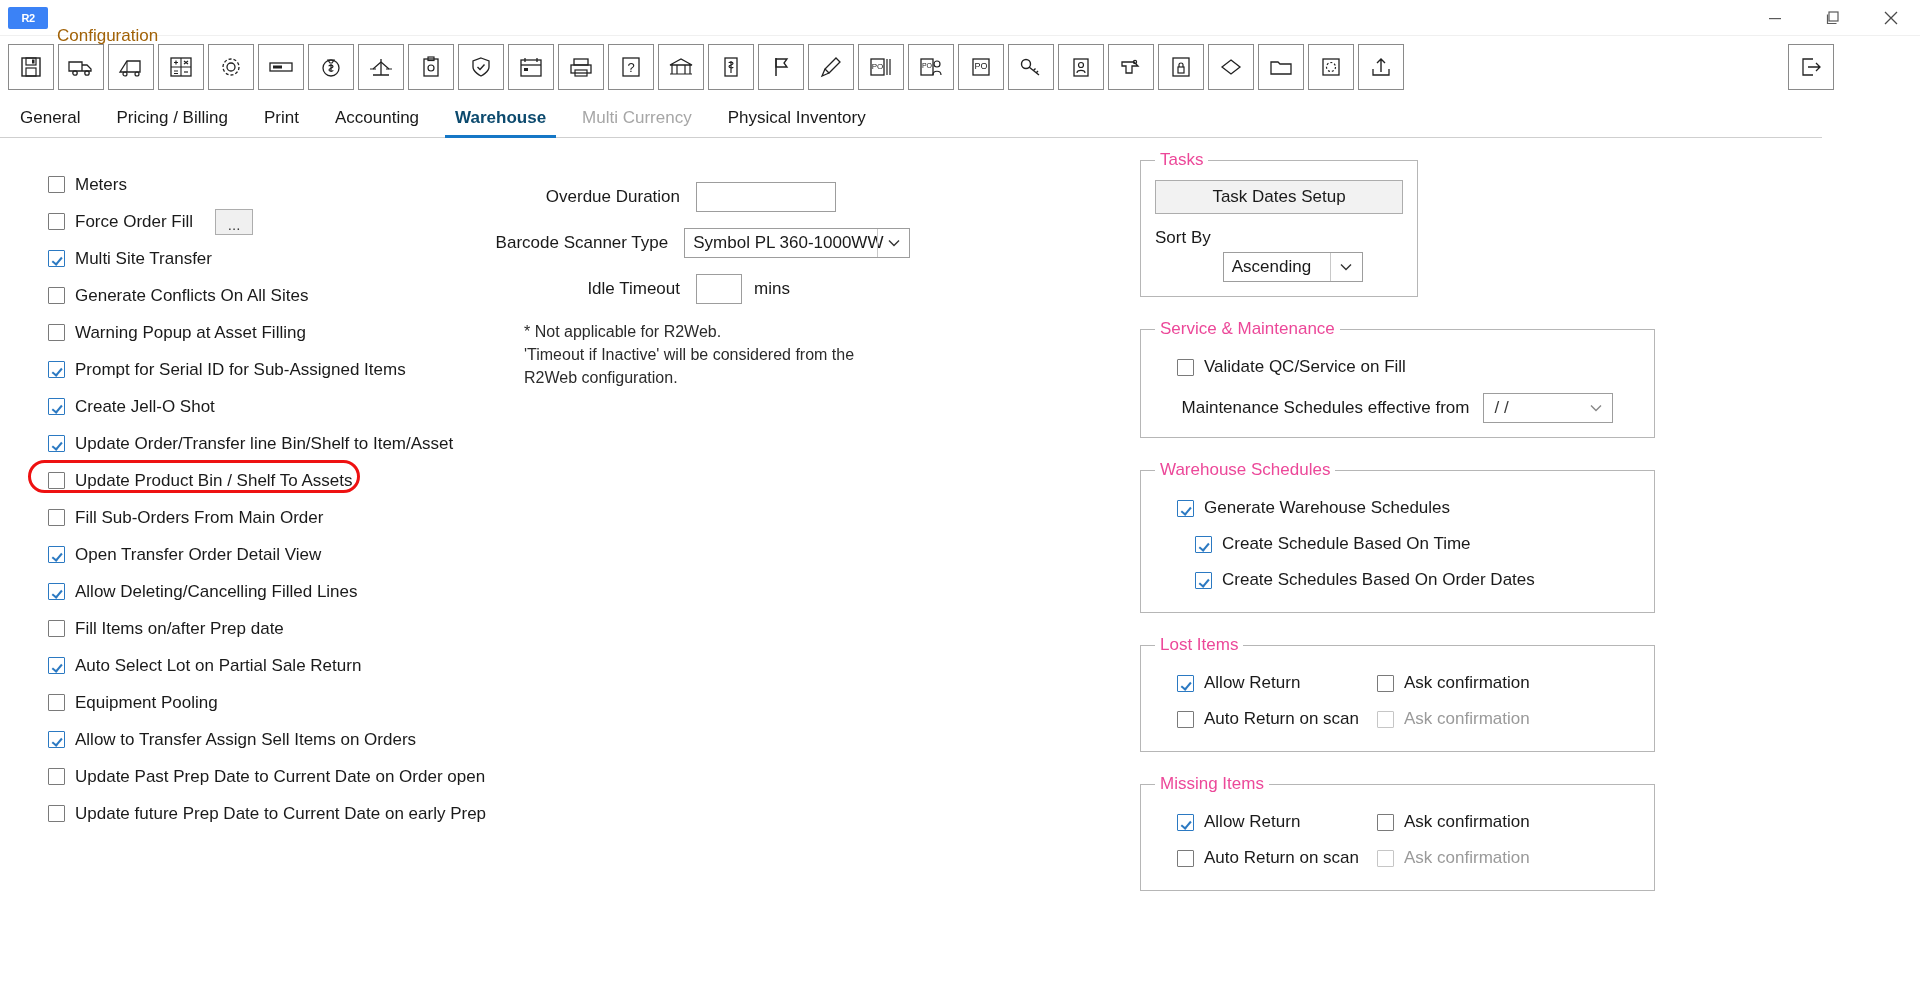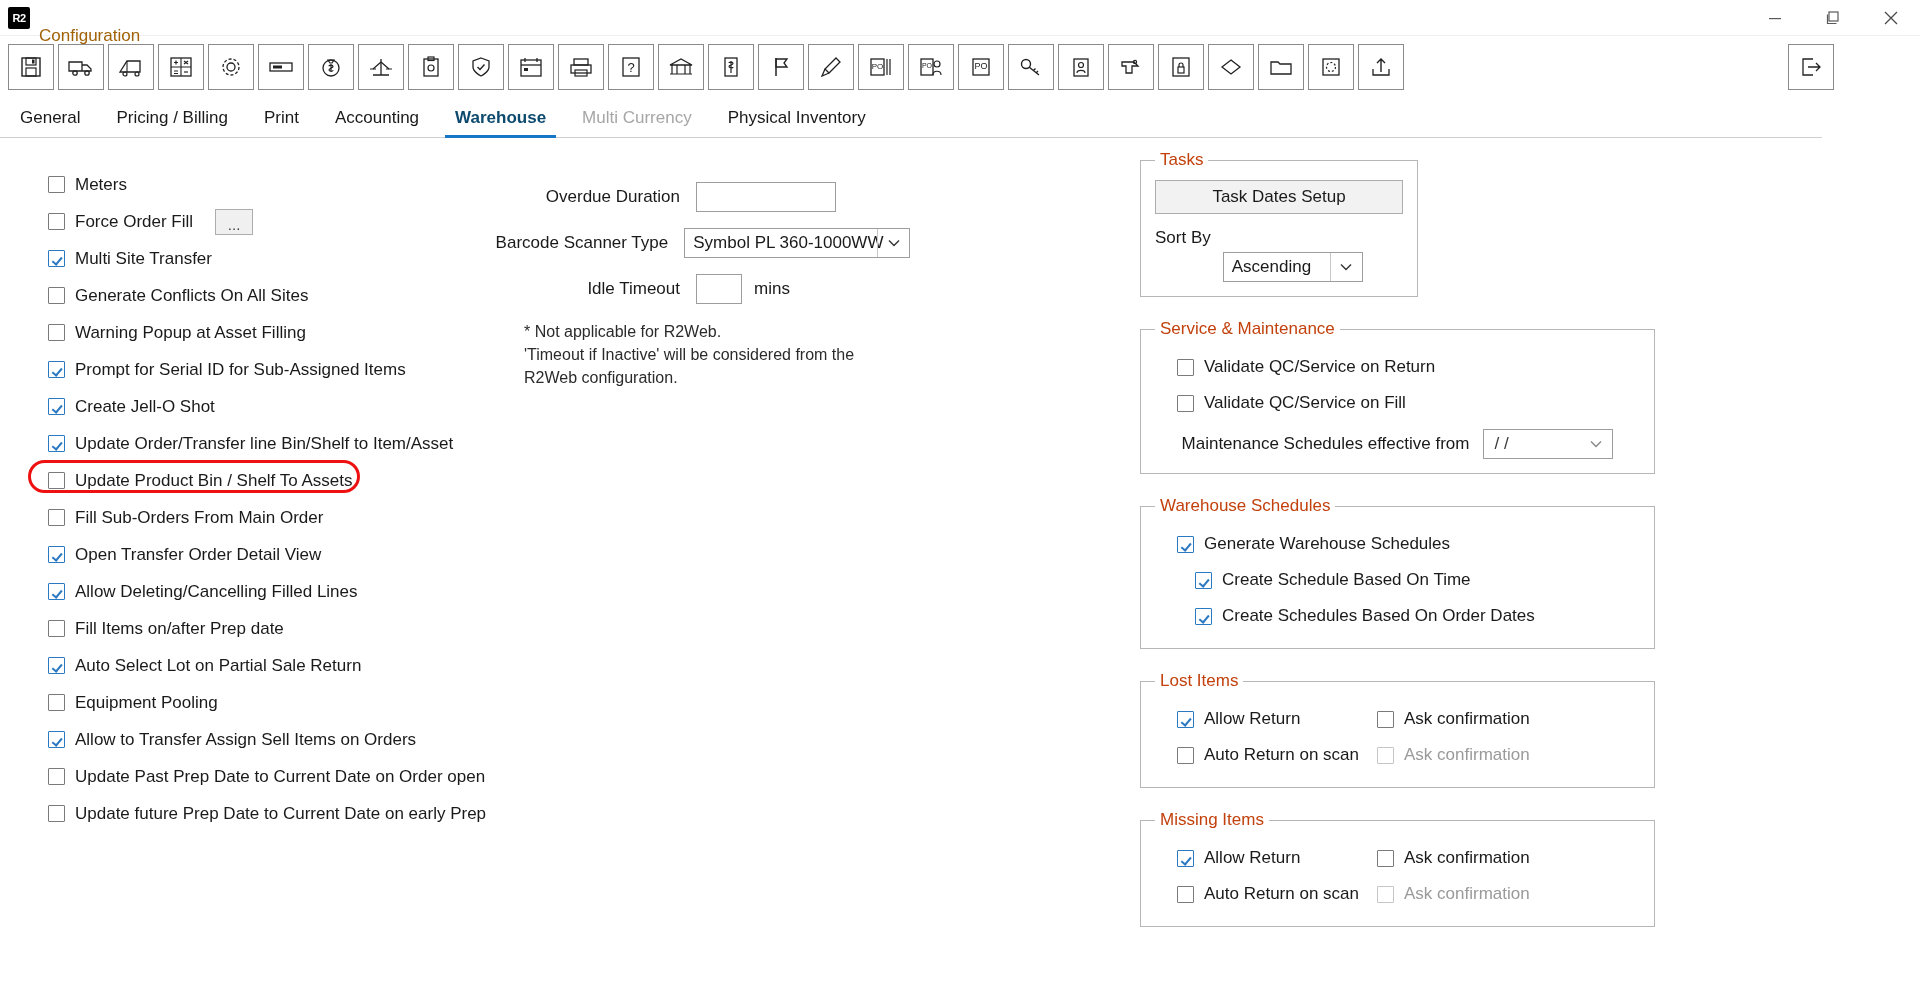--- a/index.html
+++ b/index.html
@@ -17,23 +17,23 @@
   
   .titlebar {
     height: 36px;
     display: flex;
     align-items: center;
     background: #ffffff;
     border-bottom: 1px solid #f0f0f0;
     position: relative;
   }
   .app-badge {
-    width: 22px; height: 22px;
+    width: 40px; height: 22px;
     margin-left: 8px; margin-right: 9px;
-    background: #000000;
+    background: #3b82f6;
     color: #fff;
     font-size: 11px;
     font-weight: bold;
     display: flex; align-items: center; justify-content: center;
     border-radius: 2px;
     letter-spacing: -0.5px;
   }
   .title-text {
     font-size: 17px;
     color: #a16207;
@@ -232,21 +232,21 @@
   }
   fieldset.group {
     border: 1px solid #b6b6b6;
     margin: 0 0 22px 0;
     padding: 10px 14px 14px 14px;
     position: relative;
   }
   fieldset.group legend {
     font-size: 17px;
     padding: 0 5px;
-    color: #c2410c;
+    color: #ec4899;
   }
   .tasks-box { width: 278px; }
   .btn-std {
     height: 34px;
     border: 1px solid #adadad;
     background: #f2f2f2;
     font-size: 17px;
     color: #1a1a1a;
     display: flex; align-items: center; justify-content: center;
     width: 100%;
@@ -693,24 +693,20 @@
             <svg width="12" height="8" viewBox="0 0 12 8">
                 <path d="M1 1.5 L6 6.5 L11 1.5" fill="none" stroke="#333" stroke-width="1.4"></path>
               </svg>
           </span>
         </span>
       </div>
     </fieldset>
 
     <fieldset class="group group-wide">
       <legend>Service &amp; Maintenance</legend>
-      <div class="g-row indent1">
-        <span class="chk"></span>
-        <span class="chk-label">Validate QC/Service on Return</span>
-      </div>
       <div class="g-row indent1">
         <span class="chk"></span>
         <span class="chk-label">Validate QC/Service on Fill</span>
       </div>
       <div class="sched-eff">
         <span class="lbl">Maintenance Schedules effective from</span>
         <span class="date-box">
           <span>/  /</span>
           <span class="select-arrow">
             <svg width="12" height="8" viewBox="0 0 12 8">

